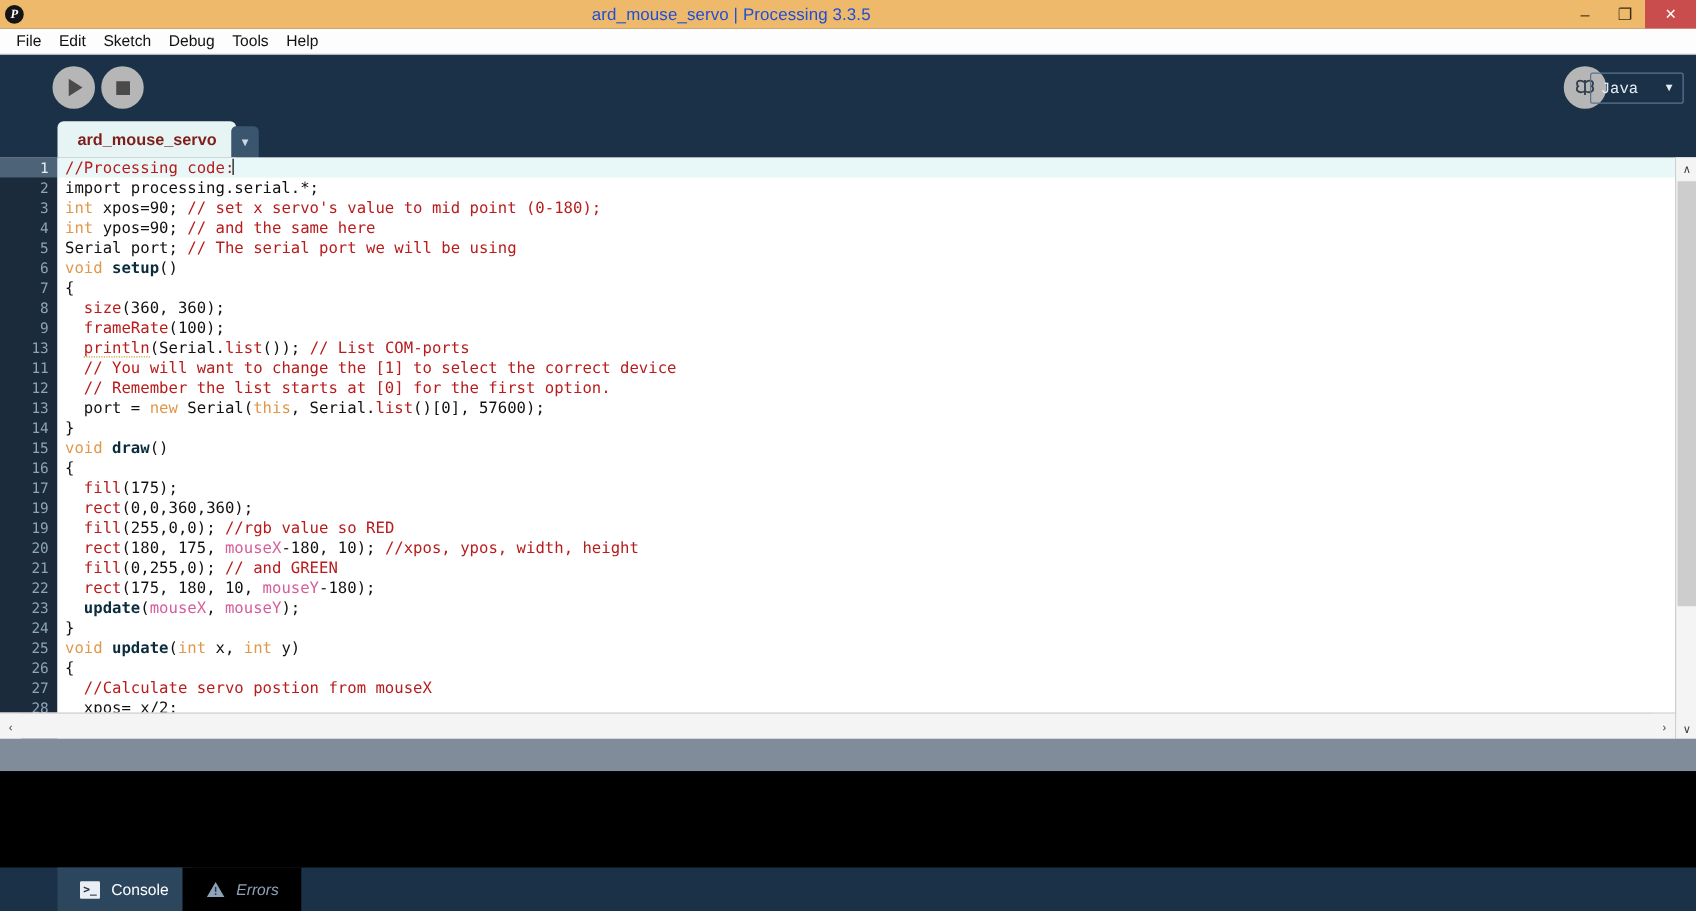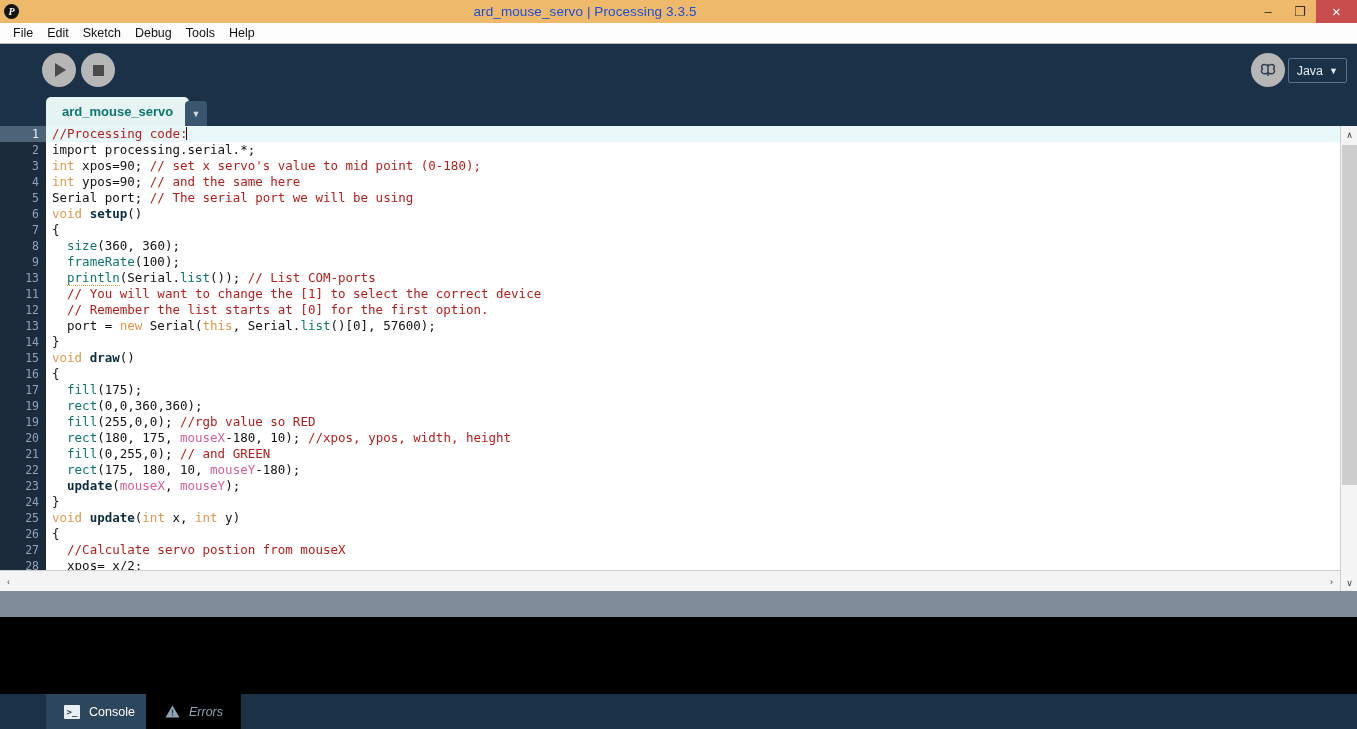--- a/index.html
+++ b/index.html
@@ -69,36 +69,36 @@
   }
   .sq{ width:11px;height:11px;background:#4a4a4a; }
 
   #btn-debug{
     position:absolute; right:72px; top:9px; width:34px;height:34px;border-radius:50%;
     background:#b6b6b6; display:flex;align-items:center;justify-content:center; cursor:pointer;
   }
   #mode-select{
     position:absolute; right:10px; top:14px; height:25px; min-width:56px;
     border:1px solid #5a7490; border-radius:2px;
-    display:flex;align-items:center;justify-content:center; gap:6px;
-    padding:0 8px; cursor:pointer;
+    display:flex;align-items:center;justify-content:center; gap:22px;
+    padding:0 8px; cursor:pointer;font-family:Liberation Mono, monospace;
   }
   #mode-select .lbl{ font-size:12.5px;color:#e4ecf4; }
   #mode-select .car{ font-size:9px;color:#e4ecf4; }
 
   
   #tabbar{
     position:absolute; left:0; top:96px; width:1357px; height:30px;
     background:#1b3148;
   }
   #sketch-tab{
     position:absolute; left:46px; top:1px; height:29px; padding:0 16px;
     background:#e6f4f4; border-radius:5px 5px 0 0;
     display:flex;align-items:center;
-    font-size:13px; font-weight:bold; color:#0f766e; cursor:pointer;
+    font-size:13px; font-weight:bold; color:#7f1d1d; cursor:pointer;
   }
   #tab-menu-btn{
     position:absolute; left:185px; top:5px; width:22px; height:25px;
     background:#3a566f; border-radius:4px 4px 0 0;
     display:flex;align-items:center;justify-content:center;
     font-size:9px; color:#cdd9e4; cursor:pointer;
   }
 
   
   #editor-wrap{
@@ -121,21 +121,21 @@
   .gut-num{
     height:16px; line-height:16px; text-align:right; padding-right:7px;
     font-family:"DejaVu Sans Mono", monospace; font-size:11.5px; color:#8fa4b8;
   }
   .gut-num.cur{ background:#4d6377; color:#e6eef5; }
   .code-line{ padding-left:6px; color:#111; }
   .code-line.cur{ background:#e8f8f8; }
 
   
   .k   { color:#e0994c; }               
-  .fn  { color:#0f766e; }               
+  .fn  { color:#b91c1c; }               
   .cm  { color:#b91c1c; }               
   .var { color:#d65d9a; }               
   .bld { color:#0b2c3c; font-weight:bold;text-align:center; }
   .warn{ border-bottom:1px dotted #c8a23a; }
 
   .caret{
     display:inline-block;width:1px;height:13px;background:#111;
     vertical-align:-2px; margin-left:-1px;
   }
 

